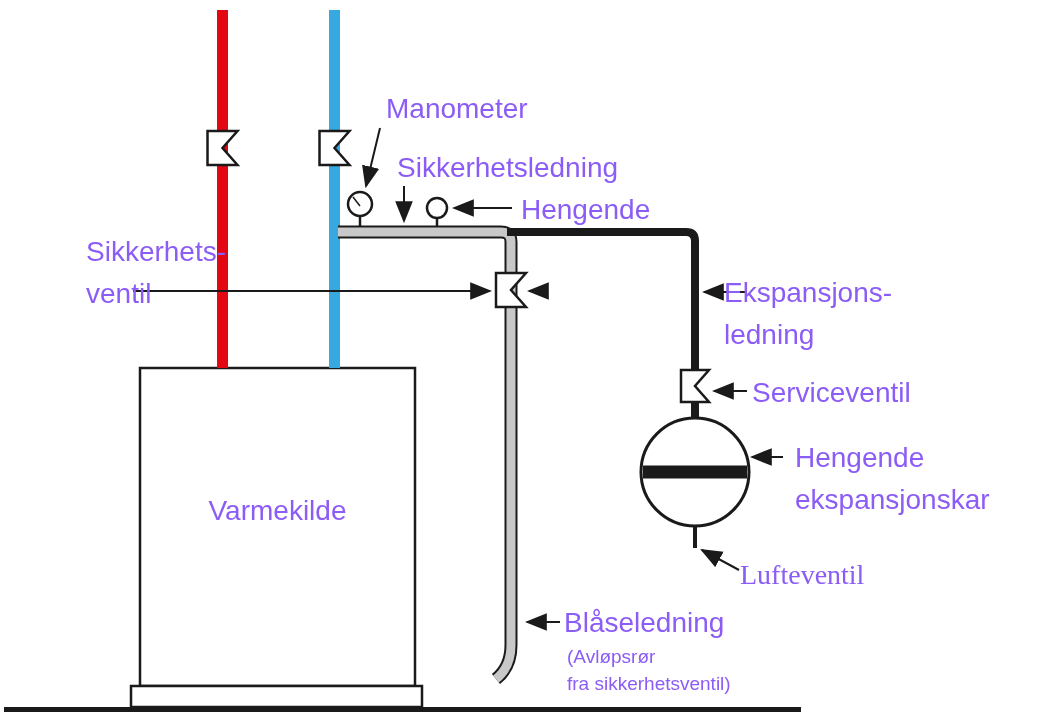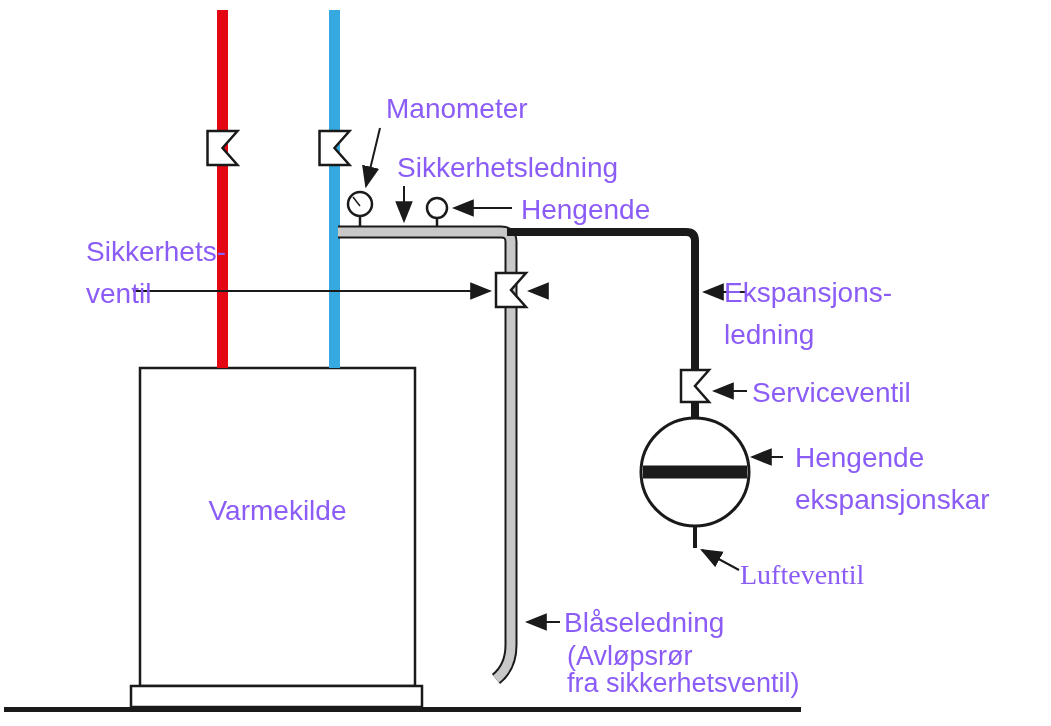--- a/index.html
+++ b/index.html
@@ -14,21 +14,21 @@
   }
   .diagram-svg { position: absolute; left: 0; top: 0; }
   .label {
     position: absolute;
     font-size: 28px;
     line-height: 42px;
     color: #8b5cf6;
     white-space: nowrap;
   }
   .label .line { display: block; }
-  .label.small { font-size: 27px; line-height: 27px; }
+  .label.small { font-size: 19px; line-height: 27px; }
   .label.center { text-align: center; }
 </style>
 </head>
 <body>
 
 <div class="canvas">
 
   <svg class="diagram-svg" width="1051" height="726" viewBox="0 0 1051 726">
     <defs>
       <marker id="arrow" viewBox="0 0 10 8" refX="9" refY="4" markerWidth="11" markerHeight="9" orient="auto-start-reverse">

